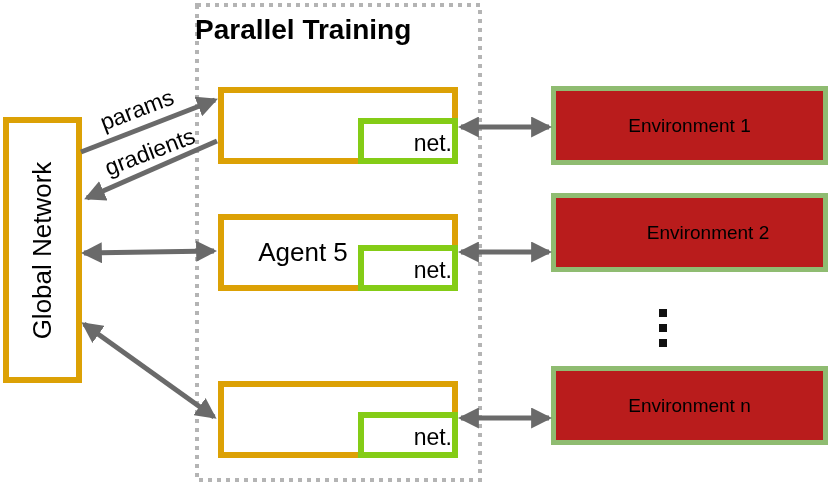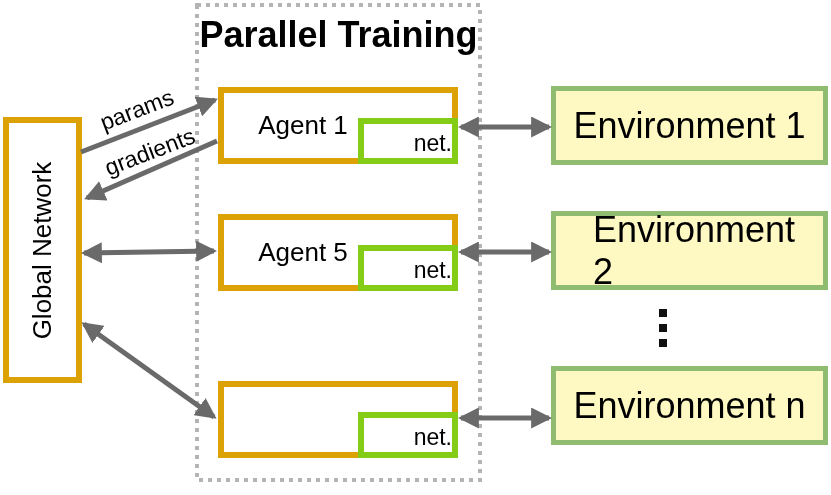--- a/index.html
+++ b/index.html
@@ -28,22 +28,21 @@
   .global-box .vlabel {
     transform: rotate(-90deg);
     white-space: nowrap;
     font-size: 26px;
     color: #000000;
   }
 
   
   .pt-title {
     left: 195px; top: 14px; width: 287px;
-    text-align: center;
-    font-size: 36px;
+    font-size: 28px;
     font-weight: bold;
     color: #000000;
     z-index: 10;
   }
 
   
   .agent-box {
     left: 218px; width: 240px; height: 77px;
     border: 6px solid #dca105;
     background: #ffffff;
@@ -67,23 +66,23 @@
     display: flex; align-items: center; justify-content: flex-end;
     padding-top: 4px;
     font-size: 23px;
     color: #000000;
   }
 
   
   .env-box {
     left: 551px; width: 277px; height: 79px;
     border: 5px solid #8fbc71;
-    background: #fef9c3;
+    background: #b91c1c;
     display: flex; align-items: center; justify-content: center;
-    font-size: 36px;
+    font-size: 19px;
     color: #000000;
     z-index: 2;
   }
 
   
   .arrow-label {
     transform: translate(-50%, -50%) rotate(-21deg);
     font-size: 23px;
     color: #000000;
     white-space: nowrap;
@@ -131,21 +130,20 @@
     <line x1="461" y1="418" x2="549" y2="418" stroke="#6a6a6a" stroke-width="5" marker-start="url(#ah)" marker-end="url(#ah)"></line>
   </svg>
 
   <div class="abs global-box">
     <span class="vlabel">Global Network</span>
   </div>
 
   <div class="abs pt-title">Parallel Training</div>
 
   <div class="abs agent-box" style="top:87px;">
-    <span class="agent-label">Agent 1</span>
     <div class="net-box">
       <span>net.</span>
     </div>
   </div>
 
   <div class="abs agent-box" style="top:214px;">
     <span class="agent-label">Agent 5</span>
     <div class="net-box">
       <span>net.</span>
     </div>
@@ -153,21 +151,21 @@
 
   <div class="abs agent-box" style="top:381px;">
     <div class="net-box">
       <span>net.</span>
     </div>
   </div>
 
   <div class="abs env-box" style="top:86px;">
     <span>Environment 1</span>
   </div>
-  <div class="abs env-box" style="top:211px;padding-left:37px;">
+  <div class="abs env-box" style="top:193px;padding-left:37px;">
     <span>Environment 2</span>
   </div>
   <div class="abs env-box" style="top:366px;">
     <span>Environment n</span>
   </div>
 
   <div class="abs arrow-label" style="left:137px; top:110px;">params</div>
   <div class="abs arrow-label" style="left:150px; top:152px;">gradients</div>
 
   <div class="abs vdots" aria-label="⋮">

